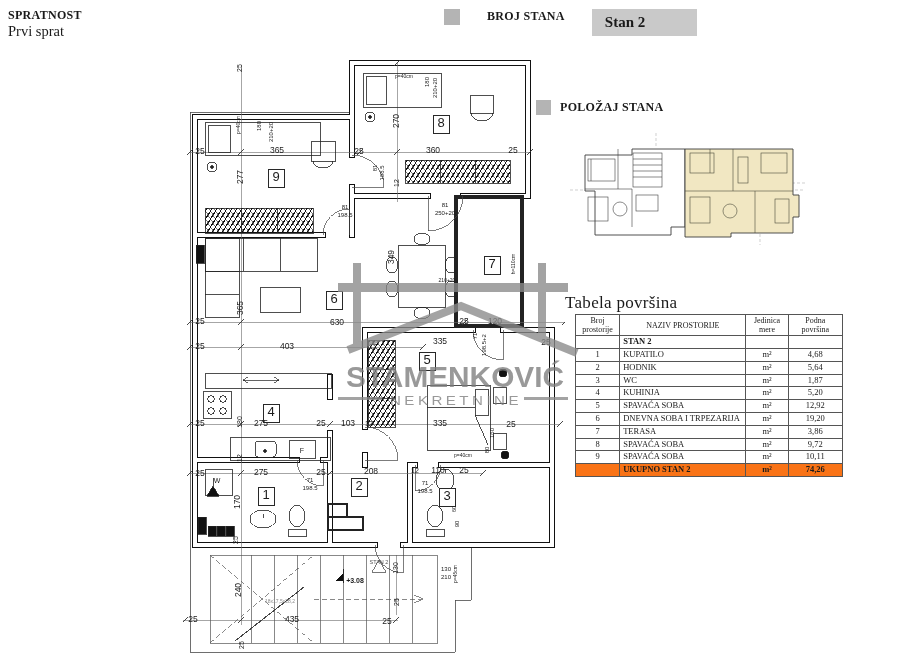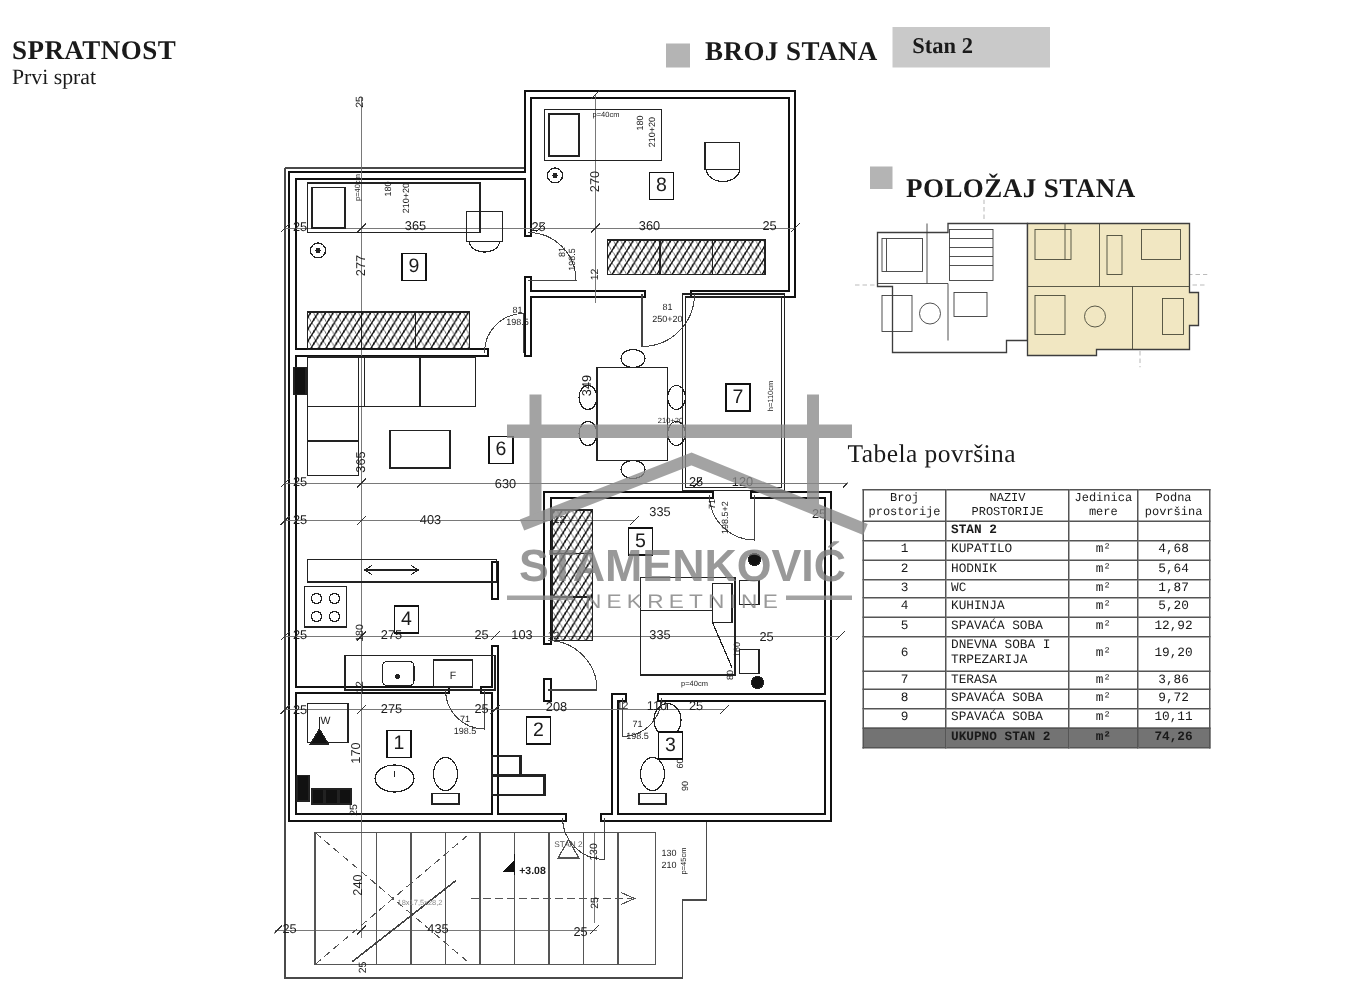--- a/index.html
+++ b/index.html
@@ -1,47 +1,47 @@
 <!DOCTYPE html>
 <html><head>
 <meta charset="utf-8">
 <style>
   html,body{margin:0;padding:0;background:#ffffff;width:897px;height:671px;overflow:hidden;}
   body{position:relative;font-family:"Liberation Serif",serif;color:#1a1a1a;}
   .abs{position:absolute;}
-  .cap{font-weight:bold;font-size:18px;letter-spacing:.3px;margin-top:15px;}
+  .cap{font-weight:bold;font-size:12px;letter-spacing:.3px;}
   .sub{font-size:14.5px;}
   .sq{width:16px;height:16px;background:#b4b4b4;display:inline-block;}
   .badge{background:#c9c9c9;font-weight:bold;font-size:15px;padding:5px 14px 5px 13px;min-width:78px;}
   .tbl-title{font-weight:normal;font-size:17px;letter-spacing:.3px;}
   table.areas{border-collapse:collapse;background:#fff;font-size:8.5px;}
   table.areas td,table.areas th{border:0.8px solid #555;padding:1px 3px;line-height:1.15;}
   table.areas{border:1.4px solid #333;}
   table.areas th{font-weight:normal;font-size:8px;text-align:center;vertical-align:middle;}
   td.c{text-align:center;} td.l{text-align:left;padding-left:4px;}
   tr.section td{font-weight:bold;border-top:1px solid #555;}
-  tr.total td{background:#737373;font-weight:bold;}
+  tr.total td{background:#f97316;font-weight:bold;}
   svg text{font-family:"Liberation Sans",sans-serif;}
   #plan-svg{shape-rendering:crispEdges;}
 </style>
 </head>
 <body>
 
 <div class="abs" style="left:8px;top:8px;">
   <div class="cap">SPRATNOST</div>
   <div class="sub">Prvi sprat</div>
 </div>
 
-<div class="abs" style="left:444px;top:9px;display:flex;align-items:flex-end;gap:10px;">
+<div class="abs" style="left:444px;top:9px;display:flex;align-items:flex-start;gap:27px;">
   <span class="sq"></span>
   <span class="cap">BROJ STANA</span>
   <span class="badge">Stan 2</span>
 </div>
 
-<div class="abs" style="left:580px;top:100px;display:flex;align-items:center;gap:9px;">
+<div class="abs" style="left:536px;top:100px;display:flex;align-items:center;gap:9px;">
   <span class="sq" style="width:15px;height:15px;"></span>
   <span class="cap">POLOŽAJ STANA</span>
 </div>
 
 <svg class="abs" style="left:570px;top:133px;" width="235" height="112" viewBox="0 0 235 112">
   <g stroke="#bbbbbb" stroke-width="0.7" stroke-dasharray="3,2">
     <line x1="0" y1="57" x2="235" y2="57"></line>
     <line x1="86" y1="0" x2="86" y2="14"></line>
     <line x1="190" y1="86" x2="190" y2="112"></line>
     <line x1="222" y1="50" x2="235" y2="50"></line>
@@ -78,21 +78,21 @@
     <rect x="120" y="64" width="20" height="26"></rect>
     <rect x="205" y="66" width="14" height="24"></rect>
     <circle cx="160" cy="78" r="7"></circle>
     <rect x="168" y="24" width="10" height="26"></rect>
     <line x1="140" y1="16" x2="140" y2="40"></line>
   </g>
 </svg>
 
 <div class="abs tbl-title" style="left:565px;top:293px;">Tabela površina</div>
 
-<table class="areas abs" style="left:575px;top:326px;width:232px;font-family:Liberation Mono, monospace;">
+<table class="areas abs" style="left:575px;top:314px;width:268px;">
   <thead>
     <tr>
       <th style="width:36px;">Broj prostorije</th>
       <th style="width:116px;">NAZIV PROSTORIJE</th>
       <th style="width:34px;margin-top:15px;">Jedinica mere</th>
       <th style="width:46px;margin-top:12px;">Podna površina</th>
     </tr>
   </thead>
   <tbody id="area-rows">
     <tr class="section">

